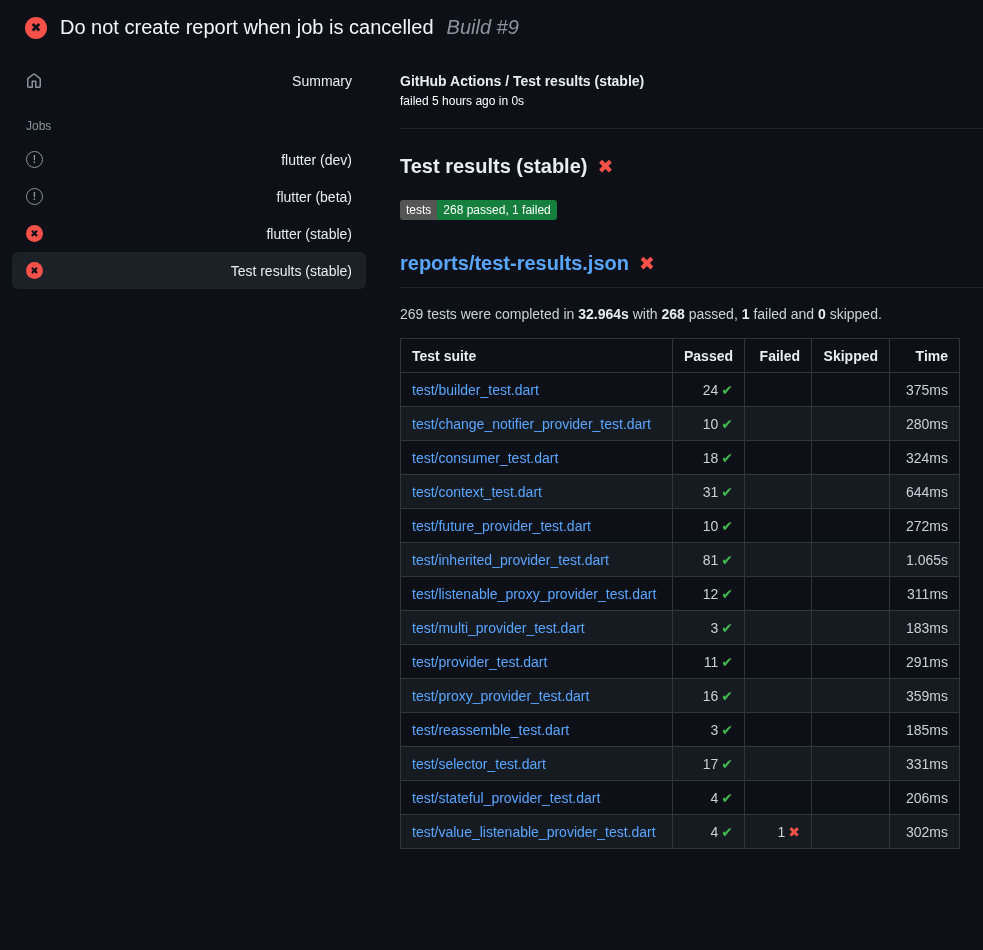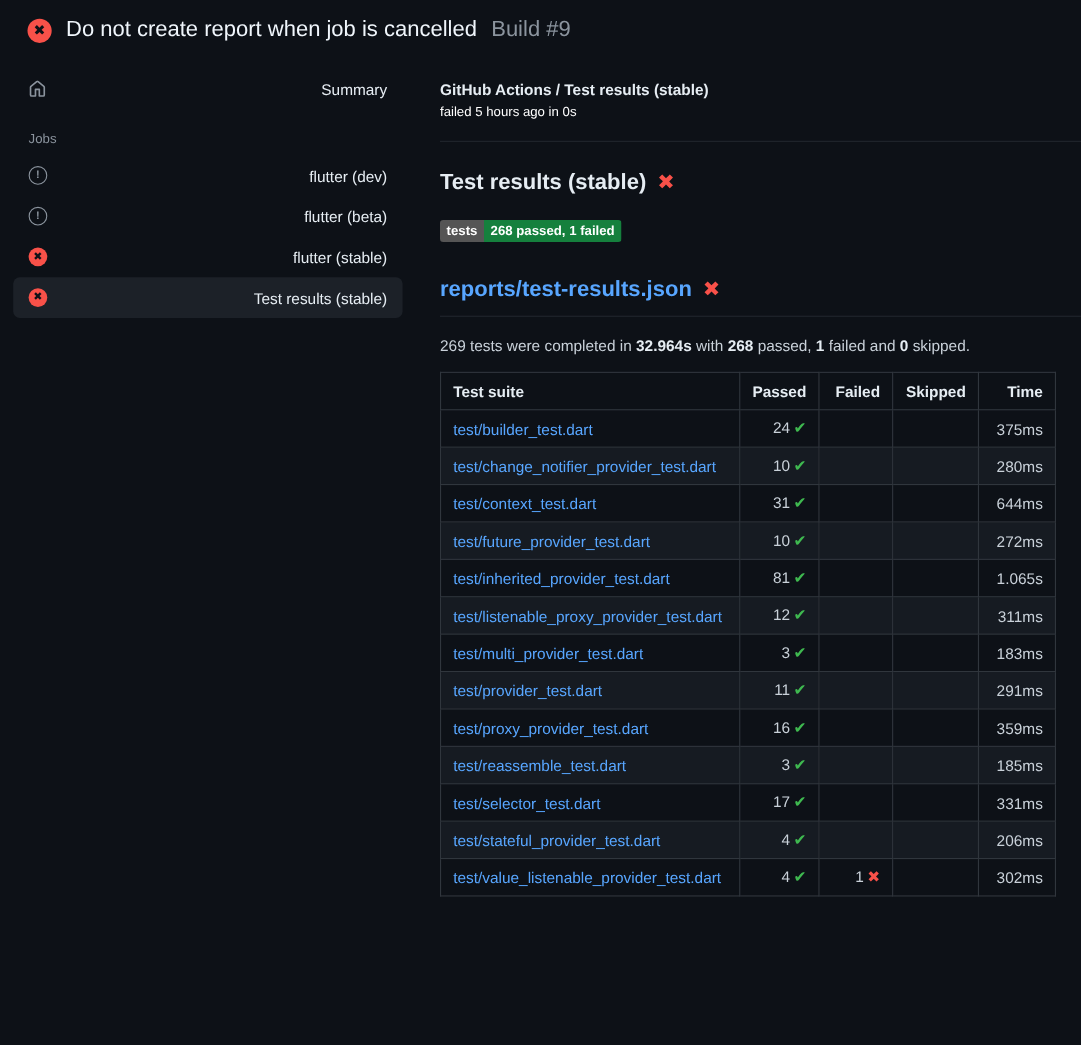--- a/index.html
+++ b/index.html
@@ -27,21 +27,21 @@
     justify-content: center;
     border-radius: 50%;
     flex-shrink: 0;
     font-weight: 700;
     line-height: 1;
   }
   .icon-circle.failed { background: #f85149; color: #0d1117; }
   .icon-circle.neutral { border: 1px solid #8b949e; color: #8b949e; background: transparent; }
   .header-x { width: 22px; height: 22px; font-size: 13px; }
   .run-title { display: inline; font-size: 20px; font-weight: 400; color: #f0f6fc; }
-  .build-label { font-size: 20px; font-weight: 400; color: #8b949e; }
+  .build-label { font-size: 20px; font-weight: 400; color: #8b949e; font-style: italic; }
 
   
   .layout { display: flex; align-items: flex-start; }
 
   
   .sidebar { width: 378px; flex-shrink: 0; padding: 14px 12px 0 12px; }
   .sidebar-item {
     display: flex;
     align-items: center;
     gap: 4px;
@@ -75,21 +75,20 @@
   .cross-mark { color: #f85149; font-size: 19px; font-weight: 700; line-height: 1; }
 
   .badge {
     display: inline-flex;
     margin-top: 22px;
     border-radius: 3px;
     overflow: hidden;
     font-size: 12px;
     color: #ffffff;
     line-height: 1;
-    font-weight: bold;
   }
   .badge-label { background: #555555; padding: 4px 6px; }
   .badge-value { background: #15803d; padding: 4px 6px; }
 
   .report-heading {
     margin-top: 32px;
     padding-bottom: 12px;
     border-bottom: 1px solid #21262d;
     display: flex;
     align-items: center;
@@ -210,20 +209,27 @@
             <td class="num">375ms</td>
           </tr>
           <tr>
             <td><a href="#">test/change_notifier_provider_test.dart</a></td>
             <td class="num">10<span class="check">✔</span></td>
             <td class="num"></td>
             <td class="num"></td>
             <td class="num">280ms</td>
           </tr>
           <tr>
+            <td><a href="#">test/consumer_test.dart</a></td>
+            <td class="num">18<span class="check">✔</span></td>
+            <td class="num"></td>
+            <td class="num"></td>
+            <td class="num">324ms</td>
+          </tr>
+          <tr>
             <td><a href="#">test/context_test.dart</a></td>
             <td class="num">31<span class="check">✔</span></td>
             <td class="num"></td>
             <td class="num"></td>
             <td class="num">644ms</td>
           </tr>
           <tr>
             <td><a href="#">test/future_provider_test.dart</a></td>
             <td class="num">10<span class="check">✔</span></td>
             <td class="num"></td>

